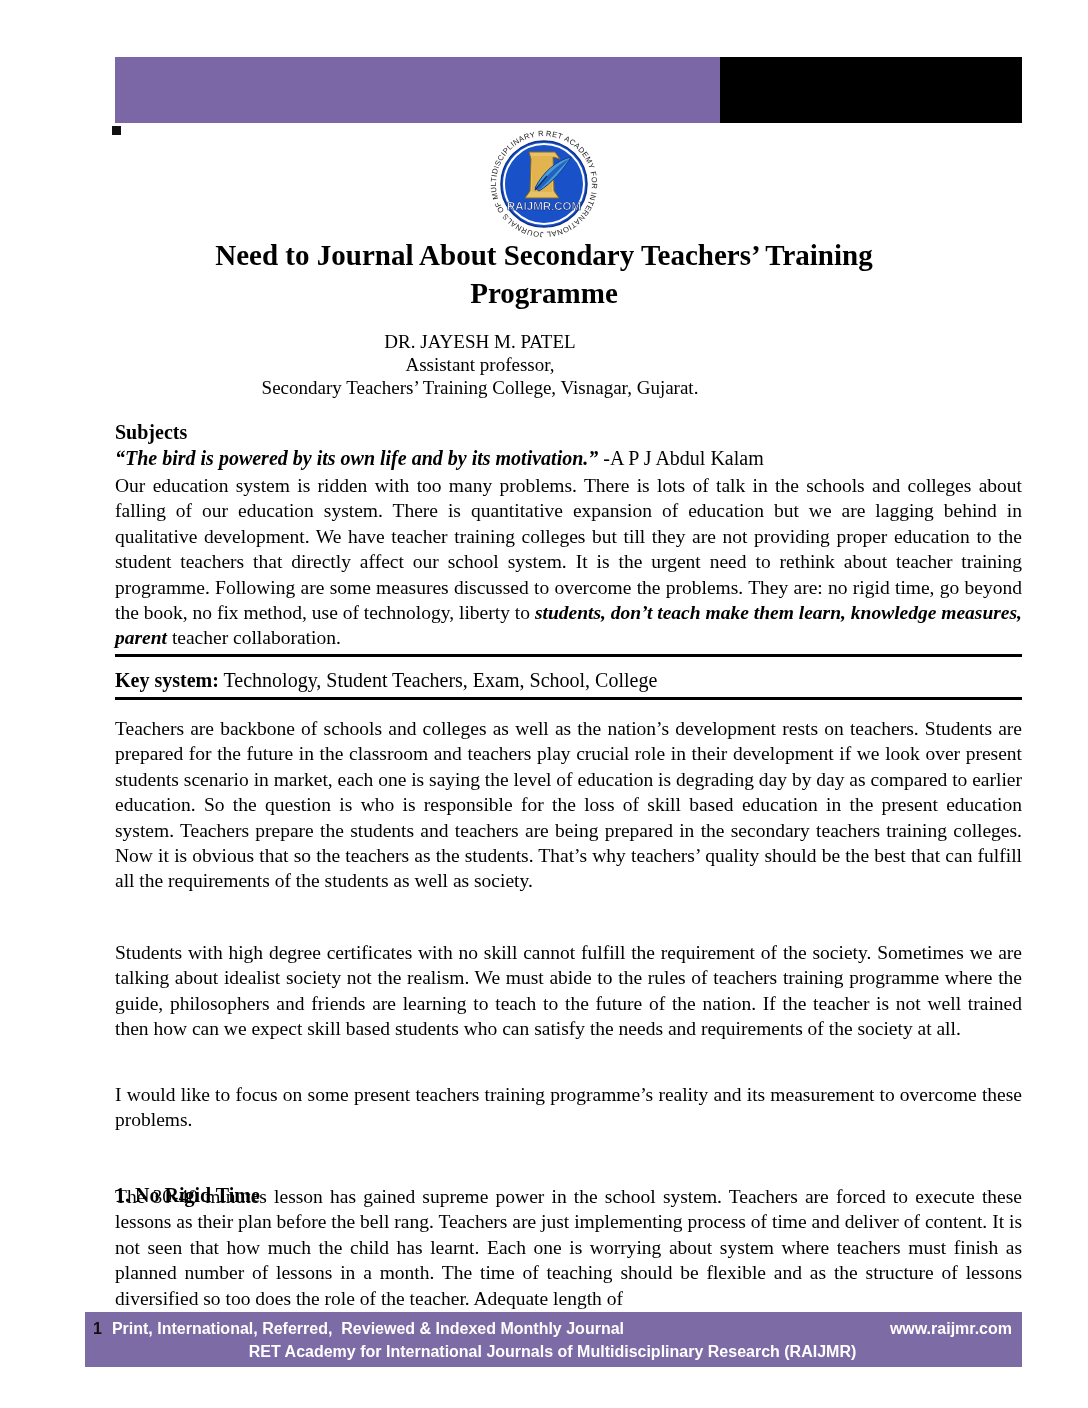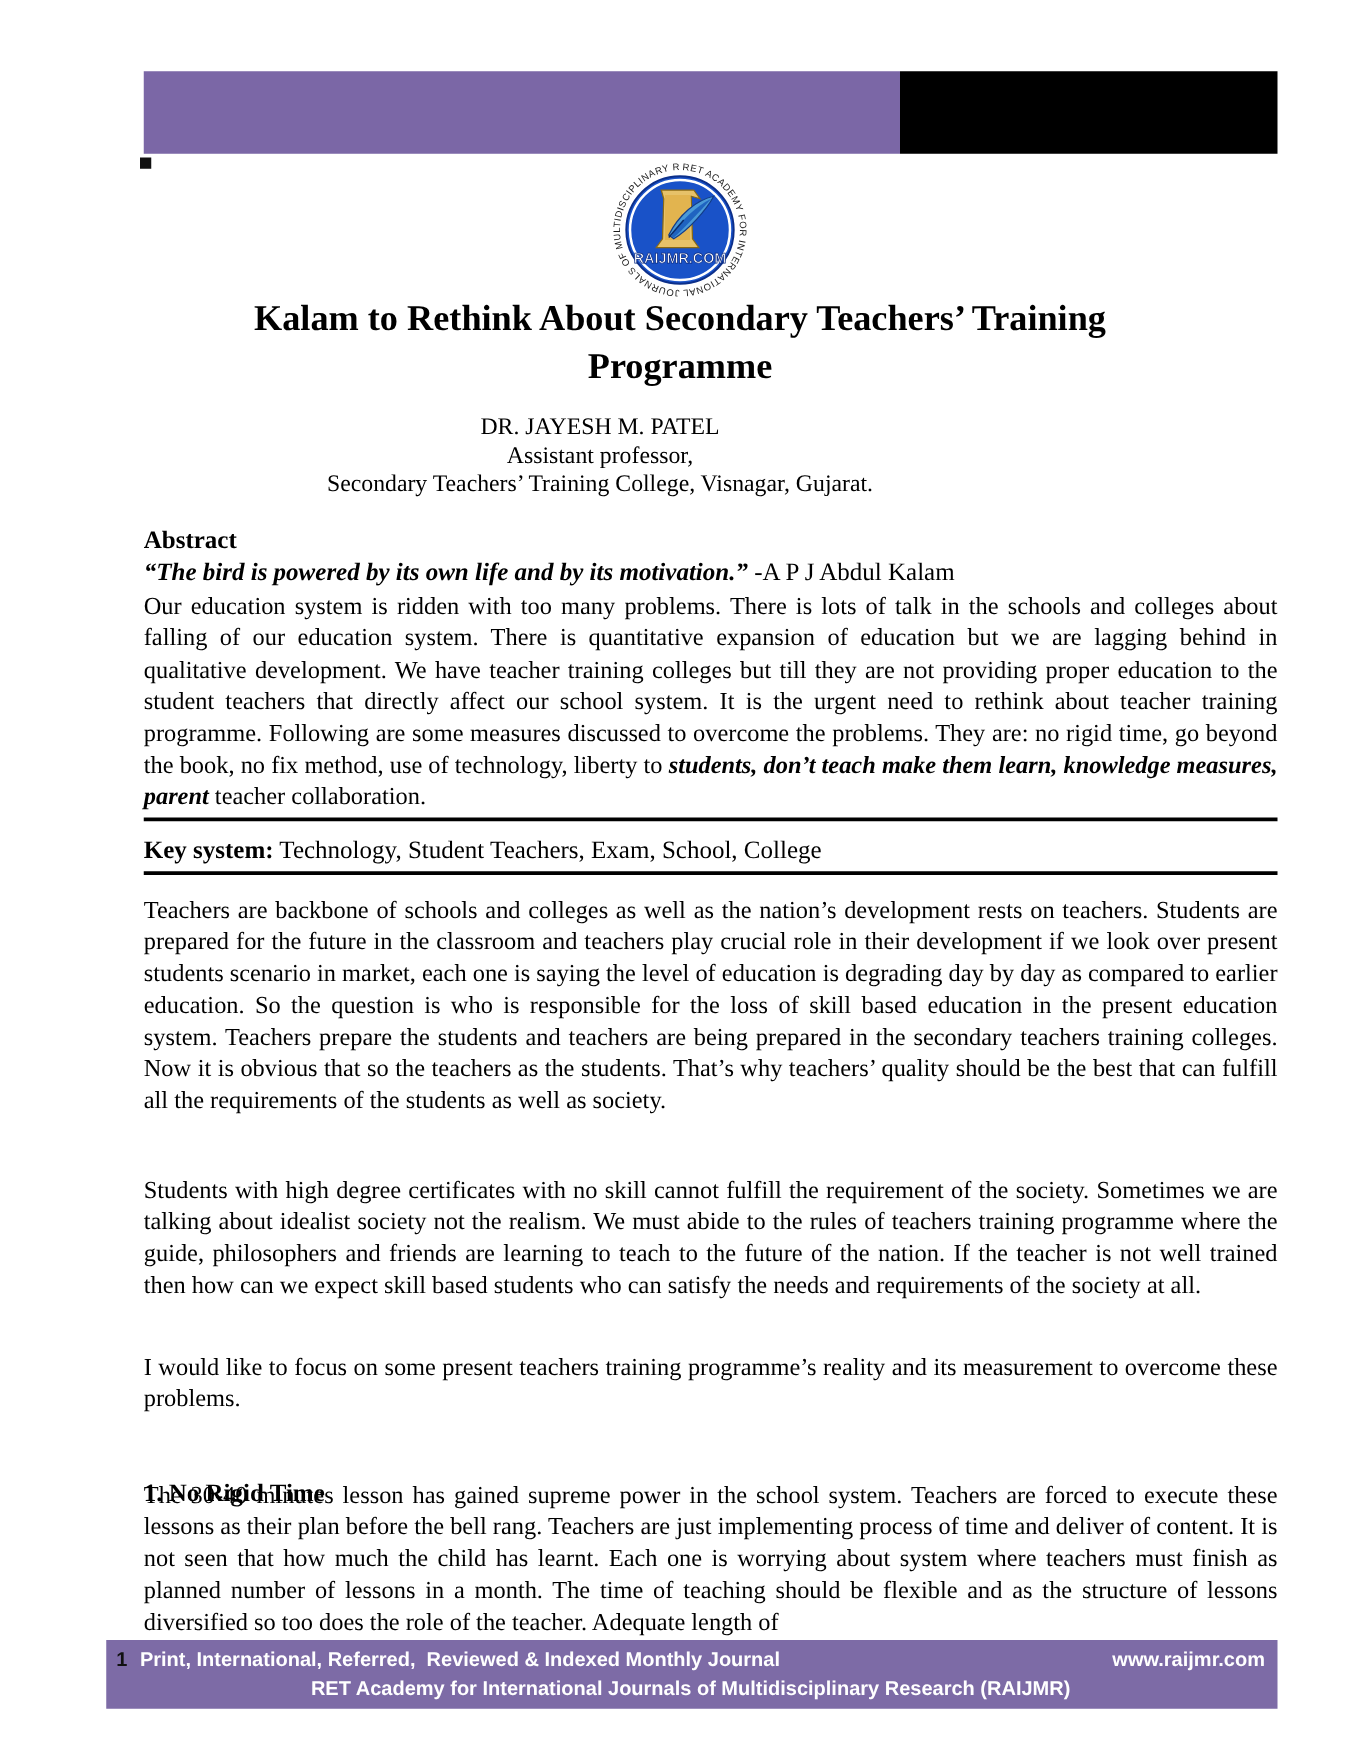--- a/index.html
+++ b/index.html
@@ -109,29 +109,29 @@
 
       <path d="M50,58 C58,42 72,30 86,27 C80,38 66,54 54,61 Z" fill="#4a9ad8" stroke="#123c8a" stroke-width="1"></path>
       <path d="M52,59 C60,46 72,35 84,29 C74,40 62,53 54,60 Z" fill="#1f63c0"></path>
       <path d="M50,60 L62,46" stroke="#0a2a6a" stroke-width="1.2" fill="none"></path>
     </g>
 
     <text x="59" y="80" text-anchor="middle" font-family="Liberation Sans, sans-serif" font-size="11.5" font-weight="bold" fill="#ffffff" stroke="#0a2a80" stroke-width="0.6">RAIJMR.COM</text>
   </svg>
 </div>
 
-<h1 class="article-title">Kalam to Rethink About Secondary Teachers’ Training Programme</h1>
+<h1 class="article-title">Need to Journal About Secondary Teachers’ Training Programme</h1>
 
 <div class="author-block">
   <div>DR. JAYESH M. PATEL</div>
   <div>Assistant professor,</div>
   <div>Secondary Teachers’ Training College, Visnagar, Gujarat.</div>
 </div>
 
-<div class="col abstract-heading">Abstract</div>
+<div class="col abstract-heading">Subjects</div>
 
 <div class="col abstract-quote"><span class="q">“The bird is powered by its own life and by its motivation.”</span><span> -A P J Abdul Kalam</span></div>
 
 <div class="col abstract-body"><span>Our education system is ridden with too many problems. There is lots of talk in the schools and colleges about falling of our education system. There is quantitative expansion of education but we are lagging behind in qualitative development. We have teacher training colleges but till they are not providing proper education to the student teachers that directly affect our school system. It is the urgent need to rethink about teacher training programme. Following are some measures discussed to overcome the problems. They are: no rigid time, go beyond the book, no fix method, use of technology, liberty to </span><span class="it">students, don’t teach make them learn, knowledge measures, parent</span><span> teacher collaboration.</span></div>
 
 <div class="col rule-top"></div>
 <div class="col keywords"><span class="kw-label">Key system:</span><span> Technology, Student Teachers, Exam, School, College</span></div>
 <div class="col rule-bottom"></div>
 
 <p class="col para para-1">Teachers are backbone of schools and colleges as well as the nation’s development rests on teachers. Students are prepared for the future in the classroom and teachers play crucial role in their development if we look over present students scenario in market, each one is saying the level of education is degrading day by day as compared to earlier education. So the question is who is responsible for the loss of skill based education in the present education system. Teachers prepare the students and teachers are being prepared in the secondary teachers training colleges. Now it is obvious that so the teachers as the students. That’s why teachers’ quality should be the best that can fulfill all the requirements of the students as well as society.</p>

